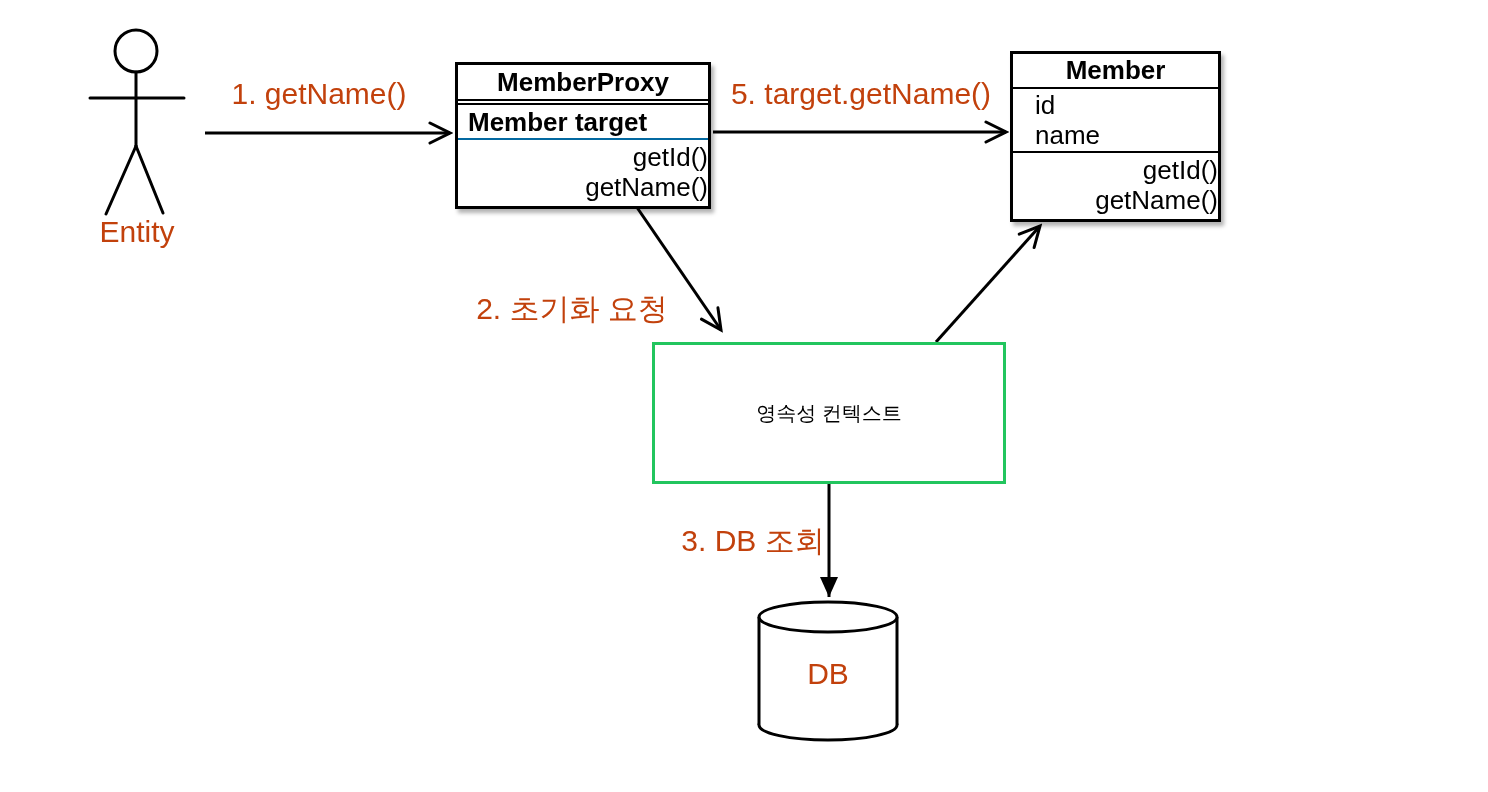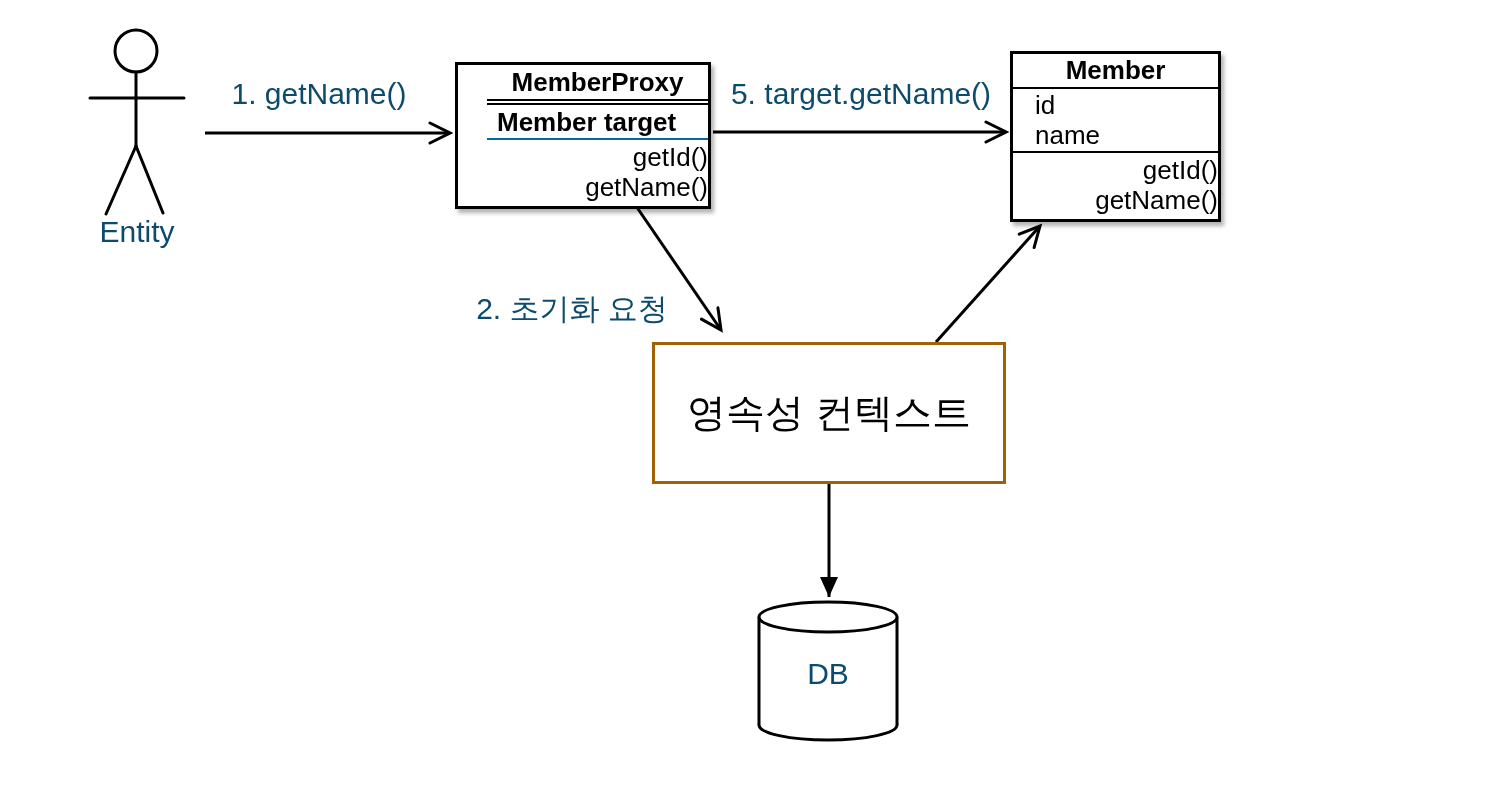--- a/index.html
+++ b/index.html
@@ -20,21 +20,21 @@
     position: absolute;
     left: 0;
     top: 0;
   }
   .lbl {
     position: absolute;
     font-size: 30px;
     line-height: 34px;
     text-align: center;
     white-space: nowrap;
-    color: #0c4a6e;
+    color: #c2410c;
   }
   .uml {
     position: absolute;
     box-sizing: border-box;
     border: 3px solid #000;
     background: #ffffff;
     box-shadow: 3px 4px 4px rgba(0,0,0,0.30);
     font-size: 26px;
   }
   .uml-h {
@@ -57,26 +57,26 @@
     border-bottom: 2px solid #000;
   }
   .uml-m {
     line-height: 30px;
     padding: 2px 0 4px 10px;
     text-align: right;
   }
   .pc-box {
     position: absolute;
     box-sizing: border-box;
-    border: 3px solid #a16207;
+    border: 3px solid #22c55e;
     background: #ffffff;
     display: flex;
     align-items: center;
     justify-content: center;
-    font-size: 39px;
+    font-size: 20px;
   }
 </style>
 </head>
 <body>
 
 <div class="canvas">
 
   <svg class="layer" width="1488" height="792" viewBox="0 0 1488 792">
     <defs>
       <marker id="mo" viewBox="0 0 26 26" markerWidth="26" markerHeight="26" refX="23" refY="13" orient="auto" markerUnits="userSpaceOnUse">
@@ -112,24 +112,25 @@
 
   <div class="lbl" style="left:62px;  top:215px; width:150px;">Entity</div>
 
   <div class="lbl" style="left:194px; top:77px;  width:250px;">1. getName()</div>
 
   <div class="lbl" style="left:713px; top:77px;  width:296px;">5. target.getName()</div>
 
   <div class="lbl" style="left:447px; top:250px; width:250px;margin-top:42px;">2. 초기화 요청</div>
 
 
+  <div class="lbl" style="left:628px; top:524px; width:250px;">3. DB 조회</div>
 
   <div class="lbl" style="left:753px; top:657px; width:150px;">DB</div>
 
-  <div class="uml" style="left:455px; top:62px; width:256px;padding-left:29px;">
+  <div class="uml" style="left:455px; top:62px; width:256px;">
     <div class="uml-h">MemberProxy</div>
     <div class="uml-f">Member target</div>
     <div class="uml-m">
       <div>getId()</div>
       <div>getName()</div>
     </div>
   </div>
 
   <div class="uml" style="left:1010px; top:51px; width:211px;">
     <div class="uml-h" style="line-height:33px;">Member</div>

